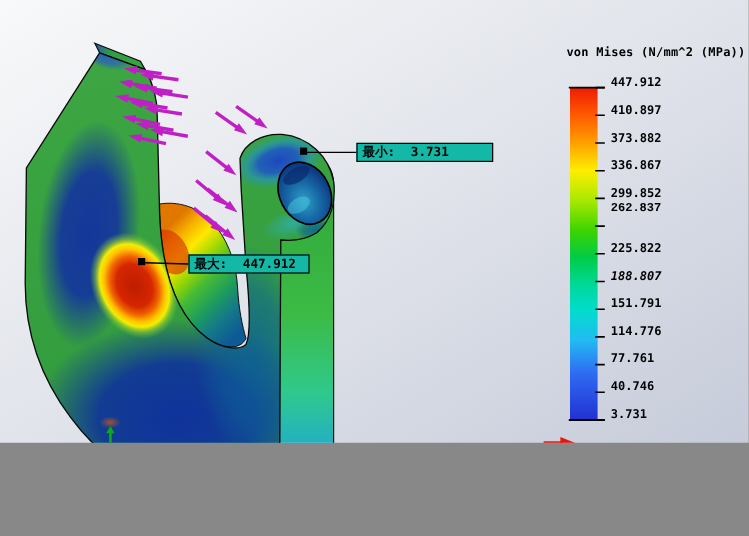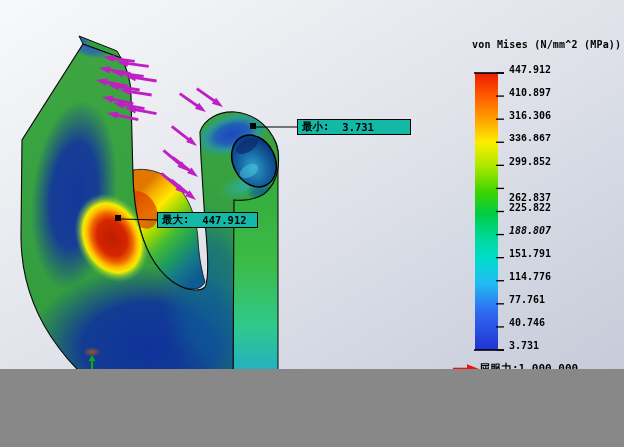--- a/index.html
+++ b/index.html
@@ -243,33 +243,32 @@
   <g>
     <line x1="453" y1="369" x2="469" y2="369" stroke="#e8150a" stroke-width="2.6"></line>
     <polygon points="479,369 467,364.2 467,373.8" fill="#e8150a"></polygon>
   </g>
 </svg>
 
 <div class="legend-title">von Mises (N/mm^2 (MPa))</div>
 <div id="legend-tick-labels-box">
       <div class="tick-label" style="top: 63.5px;">447.912</div>
       <div class="tick-label" style="top: 86.583px;">410.897</div>
-      <div class="tick-label" style="top: 109.666px;">316.306</div>
-      <div class="tick-label" style="top: 132.749px; font-family: Liberation Mono, monospace;">336.867</div>
+      <div class="tick-label" style="top: 109.666px;">373.882</div>
+      <div class="tick-label" style="top: 132.749px;">336.867</div>
       <div class="tick-label" style="top: 155.832px;">299.852</div>
-      <div class="tick-label" style="top: 192px;">262.837</div>
+      <div class="tick-label" style="top: 169px; font-family: Liberation Mono, monospace;">262.837</div>
       <div class="tick-label" style="top: 201.998px;">225.822</div>
       <div class="tick-label" style="top: 225.081px; font-style: italic;">188.807</div>
       <div class="tick-label" style="top: 248.164px;">151.791</div>
       <div class="tick-label" style="top: 271.247px; text-align: center;">114.776</div>
       <div class="tick-label" style="top: 294.33px;">77.761</div>
       <div class="tick-label" style="top: 317.413px;">40.746</div>
       <div class="tick-label" style="top: 340.496px;">3.731</div>
     </div>
-<div class="yield">屈服力:1,000.000</div>
 
 <div class="callout" id="callout-min">
   <span>最小:</span>
   <span class="val">3.731</span>
 </div>
 <div class="callout" id="callout-max">
   <span>最大:</span>
   <span class="val">447.912</span>
 </div>
 

